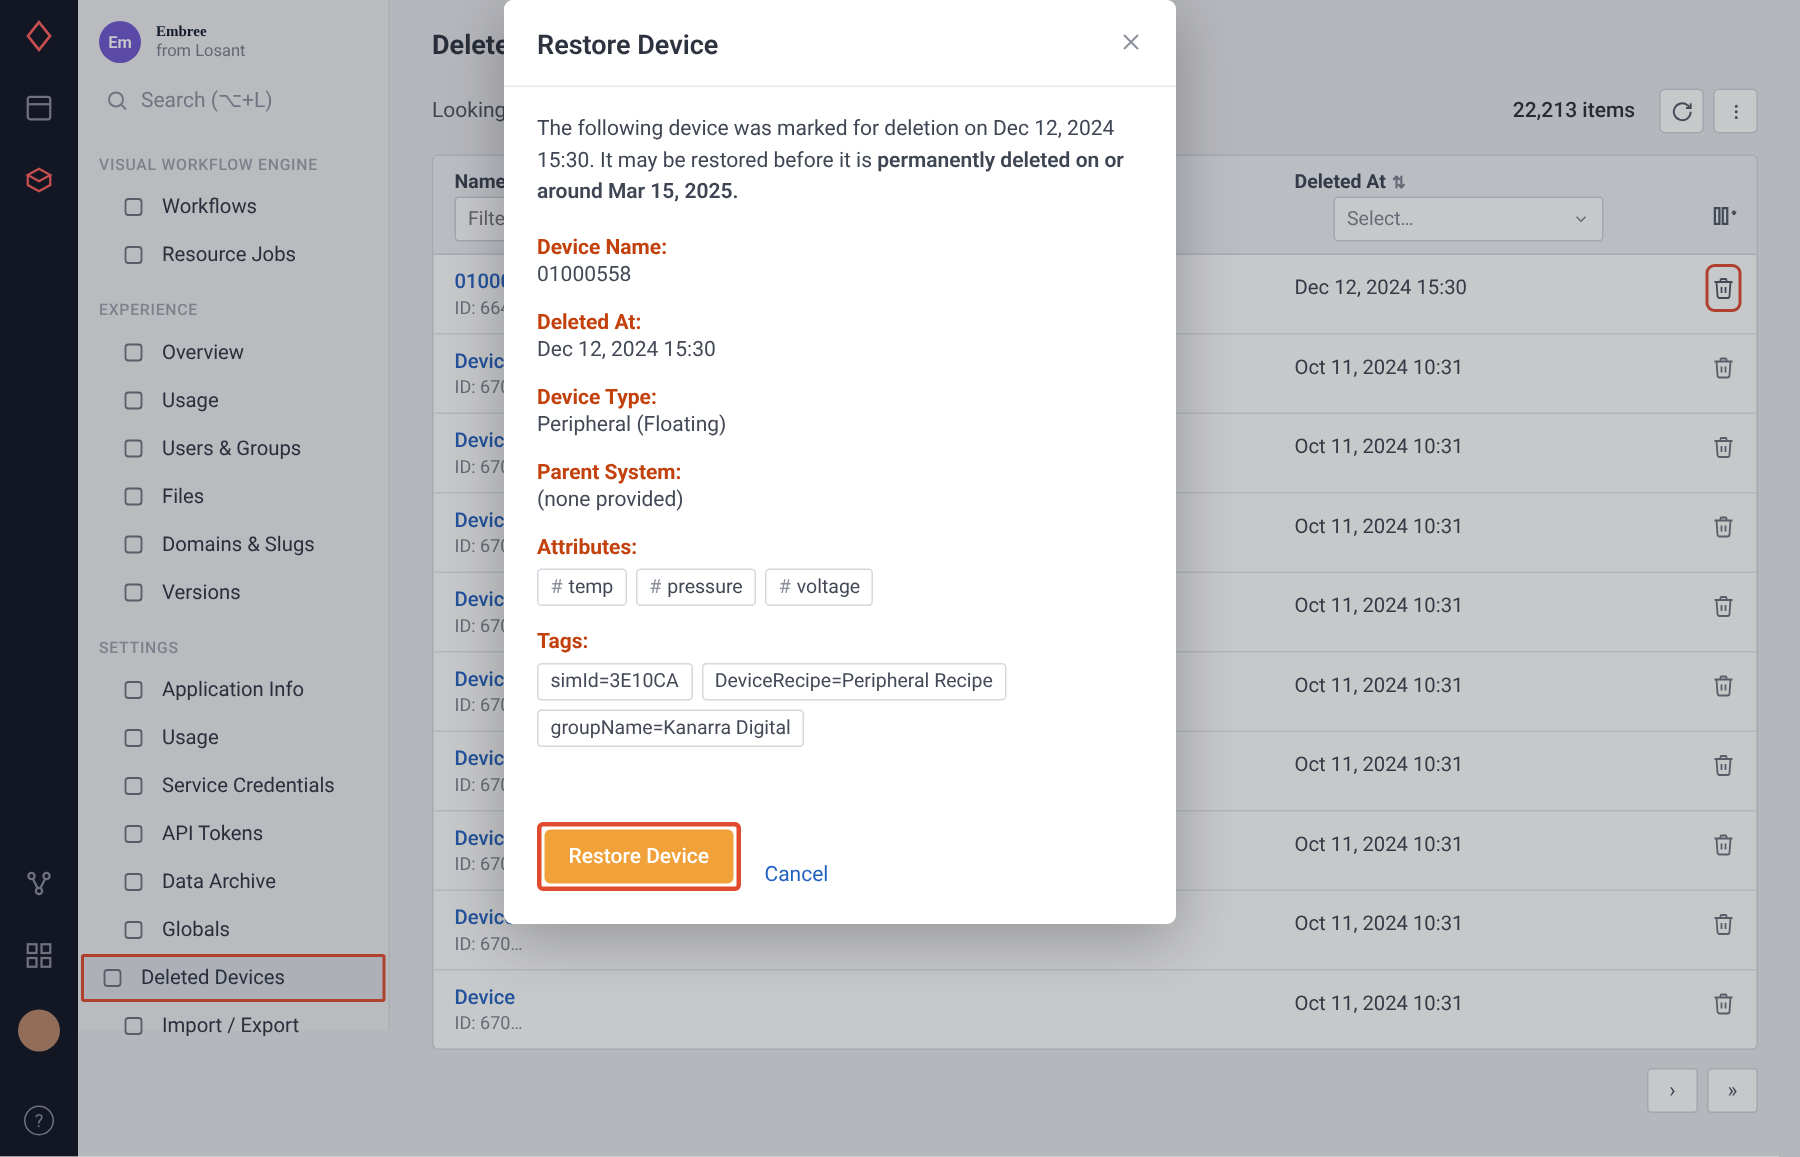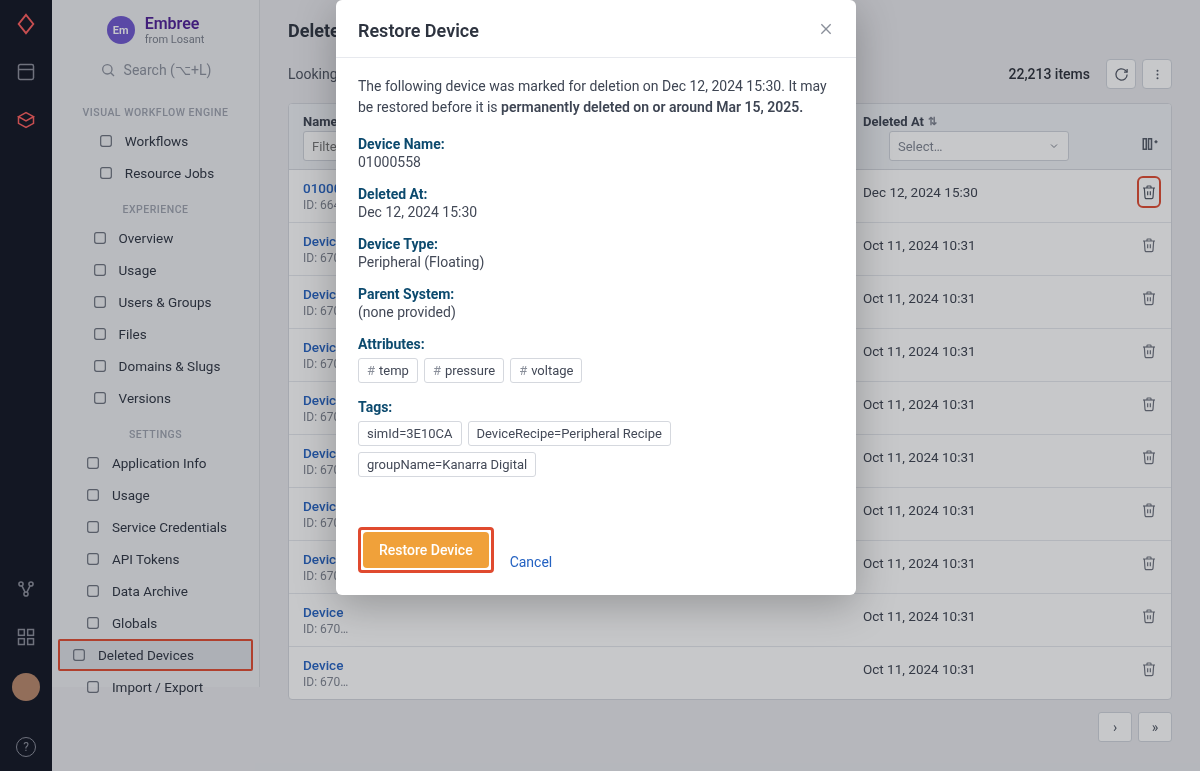--- a/index.html
+++ b/index.html
@@ -5,24 +5,24 @@
 * { margin: 0; padding: 0; box-sizing: border-box; font-family: -apple-system, BlinkMacSystemFont, "Segoe UI", Roboto, sans-serif; }
 body { width: 1200px; height: 771px; overflow: hidden; background: #e8e9ec; position: relative; }
 
 .leftbar { position: absolute; left: 0; top: 0; width: 52px; height: 771px; background: #0f1321; display: flex; flex-direction: column; align-items: center; padding-top: 12px; gap: 24px; }
 .leftbar-icon { width: 24px; height: 24px; display: flex; align-items: center; justify-content: center; color: #8a8d99; cursor: pointer; }
 .leftbar-icon.active { color: #ff5d5d; }
 .leftbar-spacer { flex: 1; }
 .leftbar-avatar { width: 28px; height: 28px; border-radius: 50%; background: #b8876a; margin-bottom: 12px; }
 .leftbar-help { width: 20px; height: 20px; border: 1.5px solid #8a8d99; border-radius: 50%; display:flex; align-items:center; justify-content:center; color:#8a8d99; font-size:12px; margin-bottom: 14px; }
 
-.sidebar { position: absolute; left: 52px; top: 0; width: 208px; height: 687px; background: #eceef1; border-right: 1px solid #d7dade; display: flex; flex-direction: column; align-items: center; }
+.sidebar { position: absolute; left: 52px; top: 0; width: 208px; height: 687px; background: #eceef1; border-right: 1px solid #d7dade; display: flex; flex-direction: column; }
 .org { display: flex; align-items: center; gap: 10px; padding: 14px 14px 10px; }
 .org-badge { width: 28px; height: 28px; border-radius: 50%; background: #6e56cf; color: #fff; font-size: 11px; font-weight: 600; display:flex; align-items:center; justify-content:center; }
-.org-name { font-size: 16px; font-weight: 600; color: #4c1d95; }
+.org-name { font-size: 10px; font-weight: 600; color: #0f172a; font-family: Liberation Serif, serif; }
 .org-sub { font-size: 11px; color: #797e8a; }
 .search { margin: 0 12px 8px; display:flex; align-items:center; gap:8px; background:#eceef1; border-radius:6px; padding:6px 6px; color:#8b909c; font-size:14px; }
 .section-label { font-size: 10.5px; letter-spacing: 0.5px; color: #9ca1ad; padding: 14px 14px 6px; text-transform: uppercase; font-weight:500; }
 .nav-item { display:flex; align-items:center; gap:10px; padding: 7px 28px; font-size: 13.5px; color:#2d3340; cursor:pointer; }
 .nav-item .nav-icon { width:18px; height:18px; color:#6b707c; display:flex; align-items:center; justify-content:center; flex-shrink:0; }
 .nav-item.highlighted { background:#dcdfe5; border:2px solid #e04a2f; margin: 0 2px; border-radius:2px; padding:5px 10px; }
 
 .main { position:absolute; left:260px; top:0; right:0; height:771px; padding: 20px 28px; }
 .page-title { font-size: 18px; font-weight: 700; color:#2d333f; }
 .subhead { display:flex; align-items:center; margin-top: 18px; }
@@ -47,29 +47,29 @@
 .link { color:#2462c2; font-size:13.5px; font-weight:500; }
 .rowid { font-size:12px; color:#7f8591; margin-top:2px; }
 .cell-deleted { width:220px; font-size:13.5px; color:#3c424f; padding-top:4px; }
 .row-action { margin-left:auto; color:#6c717d; cursor:pointer; padding-top:4px; }
 .row-action.highlighted { outline:2px solid #e04a2f; outline-offset:2px; border-radius:2px; color:#4e5561; }
 
 .pagination { position:absolute; right:28px; top:712px; display:flex; gap:6px; }
 .page-btn { width:34px; height:30px; border:1px solid #cfd3db; background:#fff; border-radius:3px; display:flex; align-items:center; justify-content:center; font-size:14px; color:#4e5561; cursor:pointer; }
 
 .scrim { position:absolute; inset:0; background:rgba(30,34,44,0.25); }
-.modal { position:absolute; left:336px; top:0; width:520px; background:#fff; border-radius:6px; box-shadow:0 10px 40px rgba(0,0,0,0.25); display:flex; flex-direction:column; }
+.modal { position:absolute; left:336px; top:0; width:448px; background:#fff; border-radius:6px; box-shadow:0 10px 40px rgba(0,0,0,0.25); display:flex; flex-direction:column; }
 .modal-head { display:flex; align-items:center; justify-content:space-between; padding:20px 22px 16px; border-bottom:1px solid #e7e9ee; }
 .modal-title { font-size:18px; font-weight:600; color:#2d333f; }
 .modal-close { color:#8a8f9a; cursor:pointer; font-size:18px; }
 .modal-body { padding: 18px 22px; font-size:14px; color:#3e4553; overflow:auto; }
 .intro { line-height:1.5; margin-bottom: 18px; }
 .intro .permanent { font-weight:600; }
 .field { margin-bottom: 16px; }
-.field-label { font-weight:700; font-size:14px; color:#0c4a6e; }
+.field-label { font-weight:700; font-size:14px; color:#c2410c; }
 .field-value { font-size:14px; color:#434957; margin-top:2px; }
 .chips { display:flex; flex-wrap:wrap; gap:6px; margin-top:6px; }
 .chip { border:1px solid #d5d8de; border-radius:3px; padding:4px 8px; font-size:13px; color:#434957; display:flex; align-items:center; gap:4px; }
 .chip .hash { color:#8a8f9a; }
 .modal-foot { display:flex; align-items:center; gap:16px; padding: 16px 22px 22px; }
 .btn-primary { background:#f0a13a; color:#fff; border:none; padding:10px 16px; border-radius:4px; font-size:14px; font-weight:500; cursor:pointer; }
 .btn-primary-wrap { display:inline-block; border:3px solid #e04a2f; border-radius:4px; padding:2px; }
 .btn-cancel { color:#2462c2; font-size:14px; cursor:pointer;margin-top:24px; }
 
 .sort-icon { font-size: 11px; color:#7a7f8c; }

